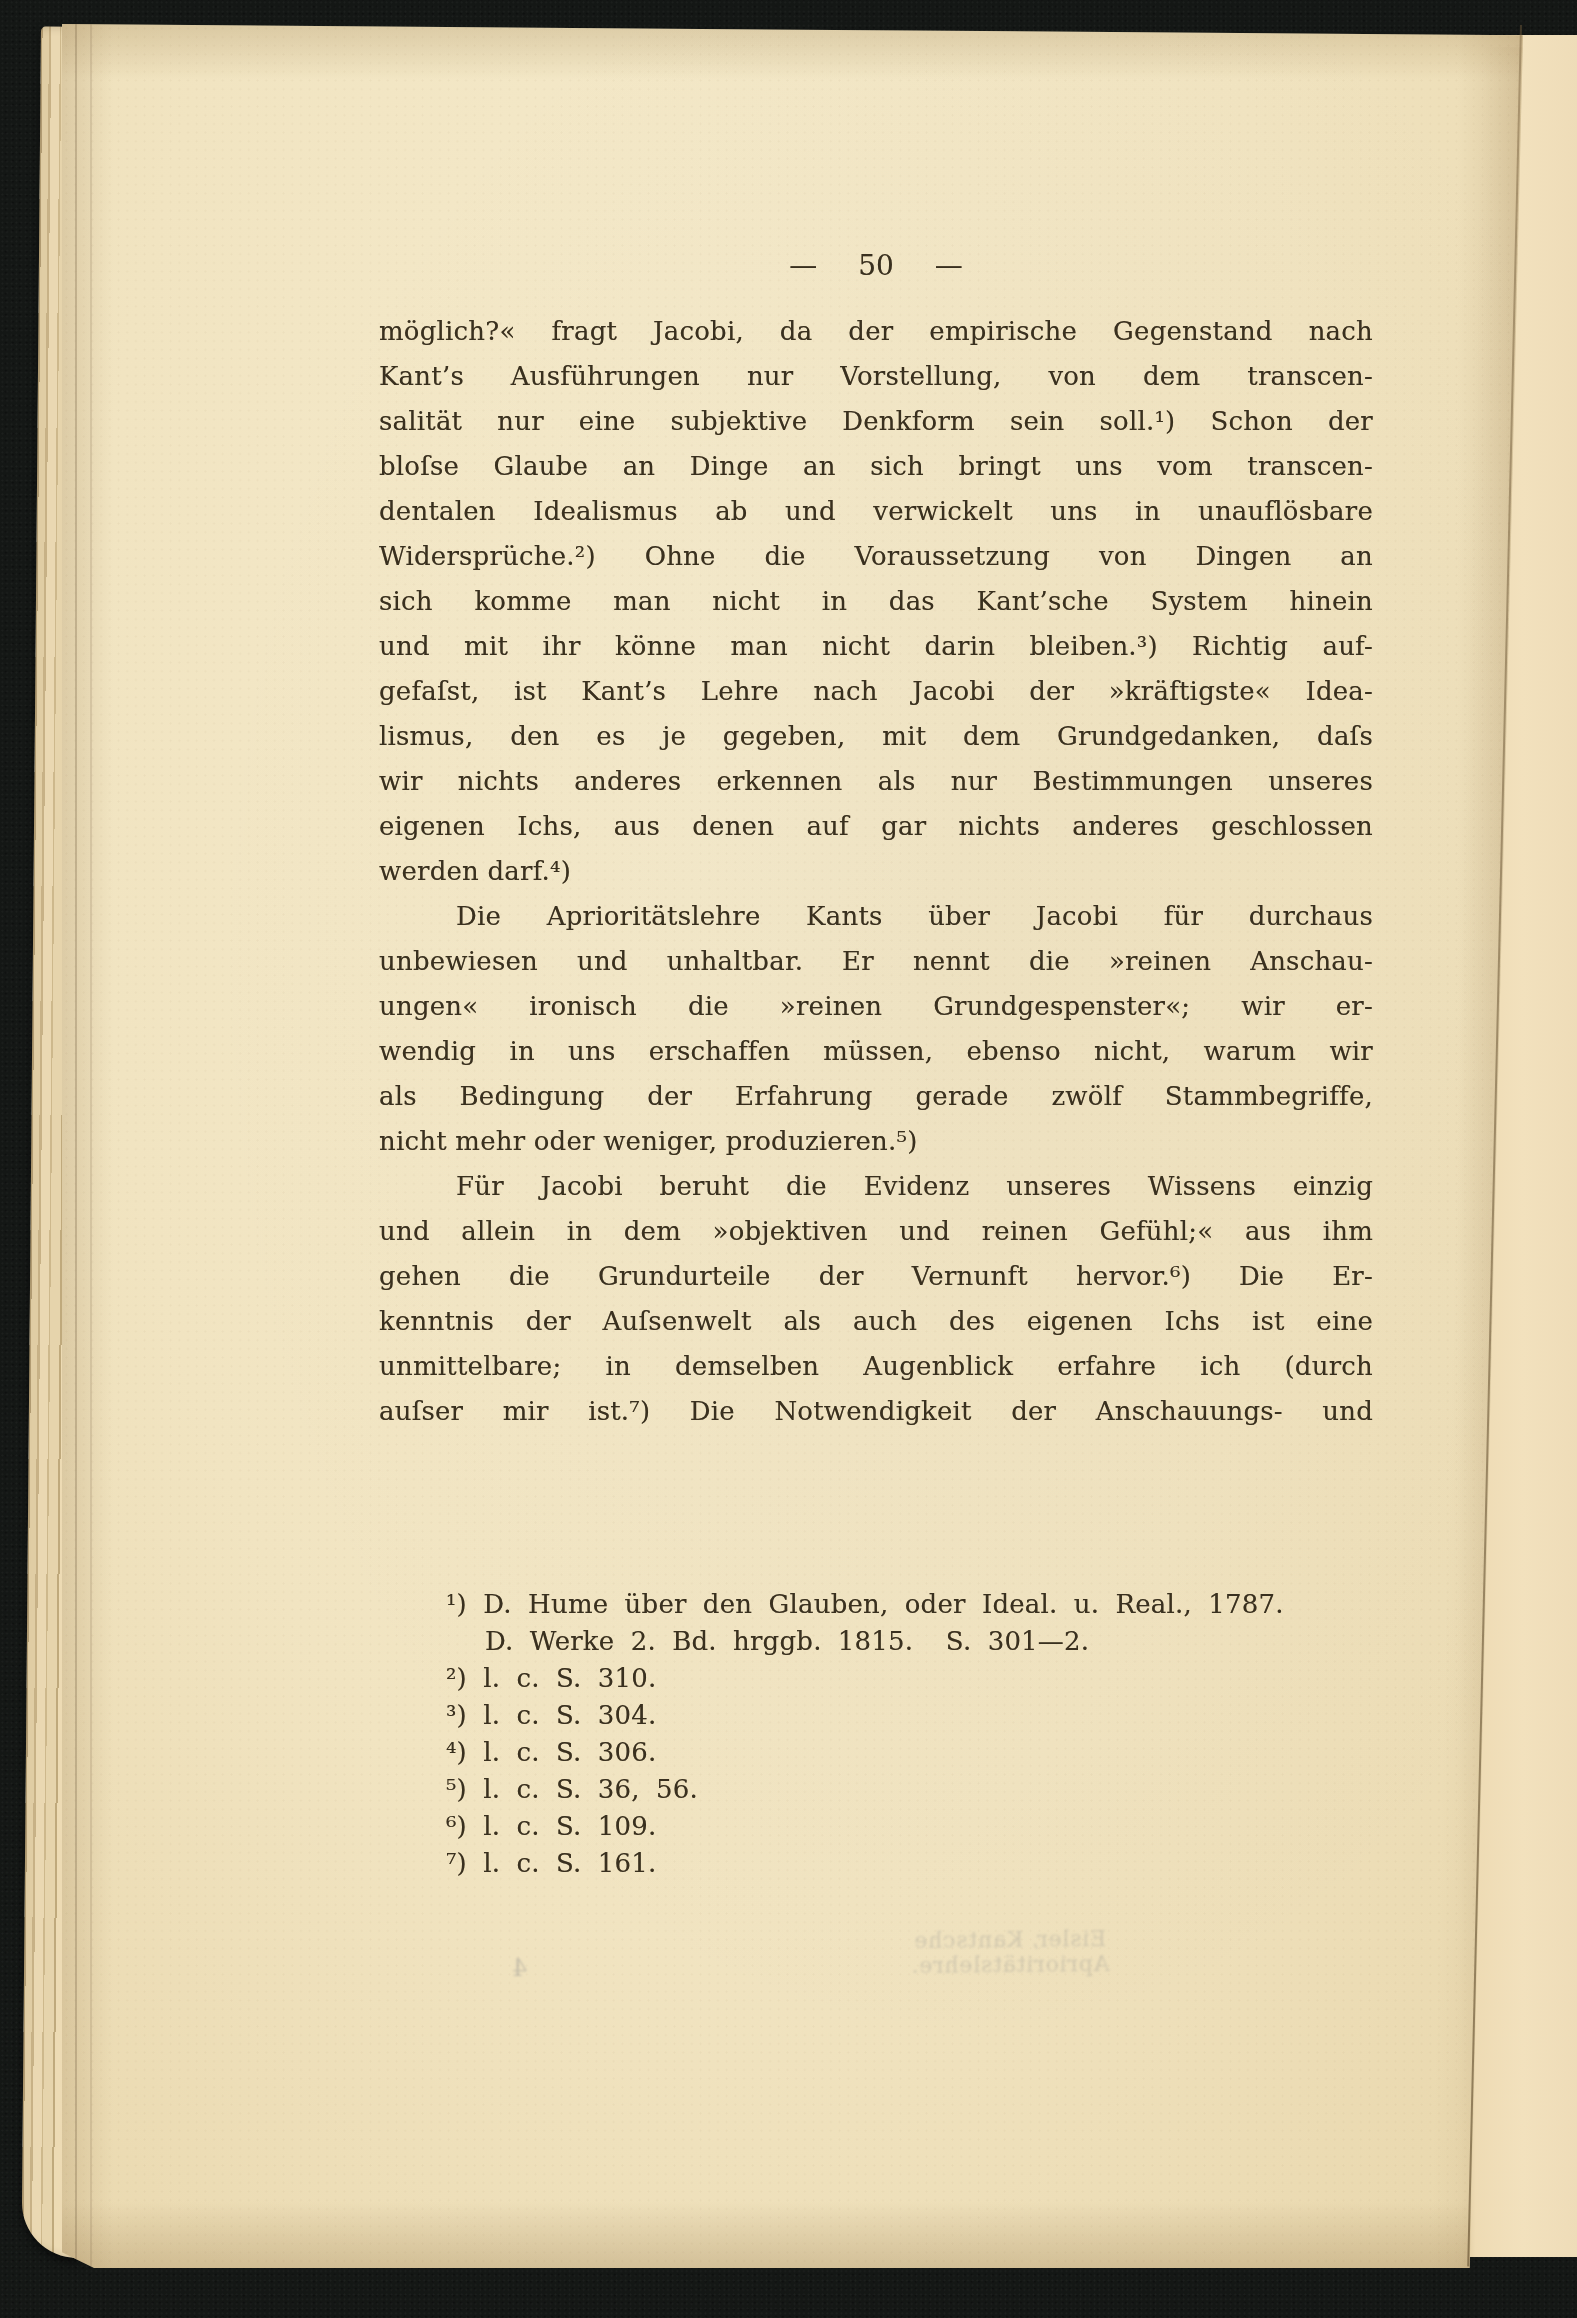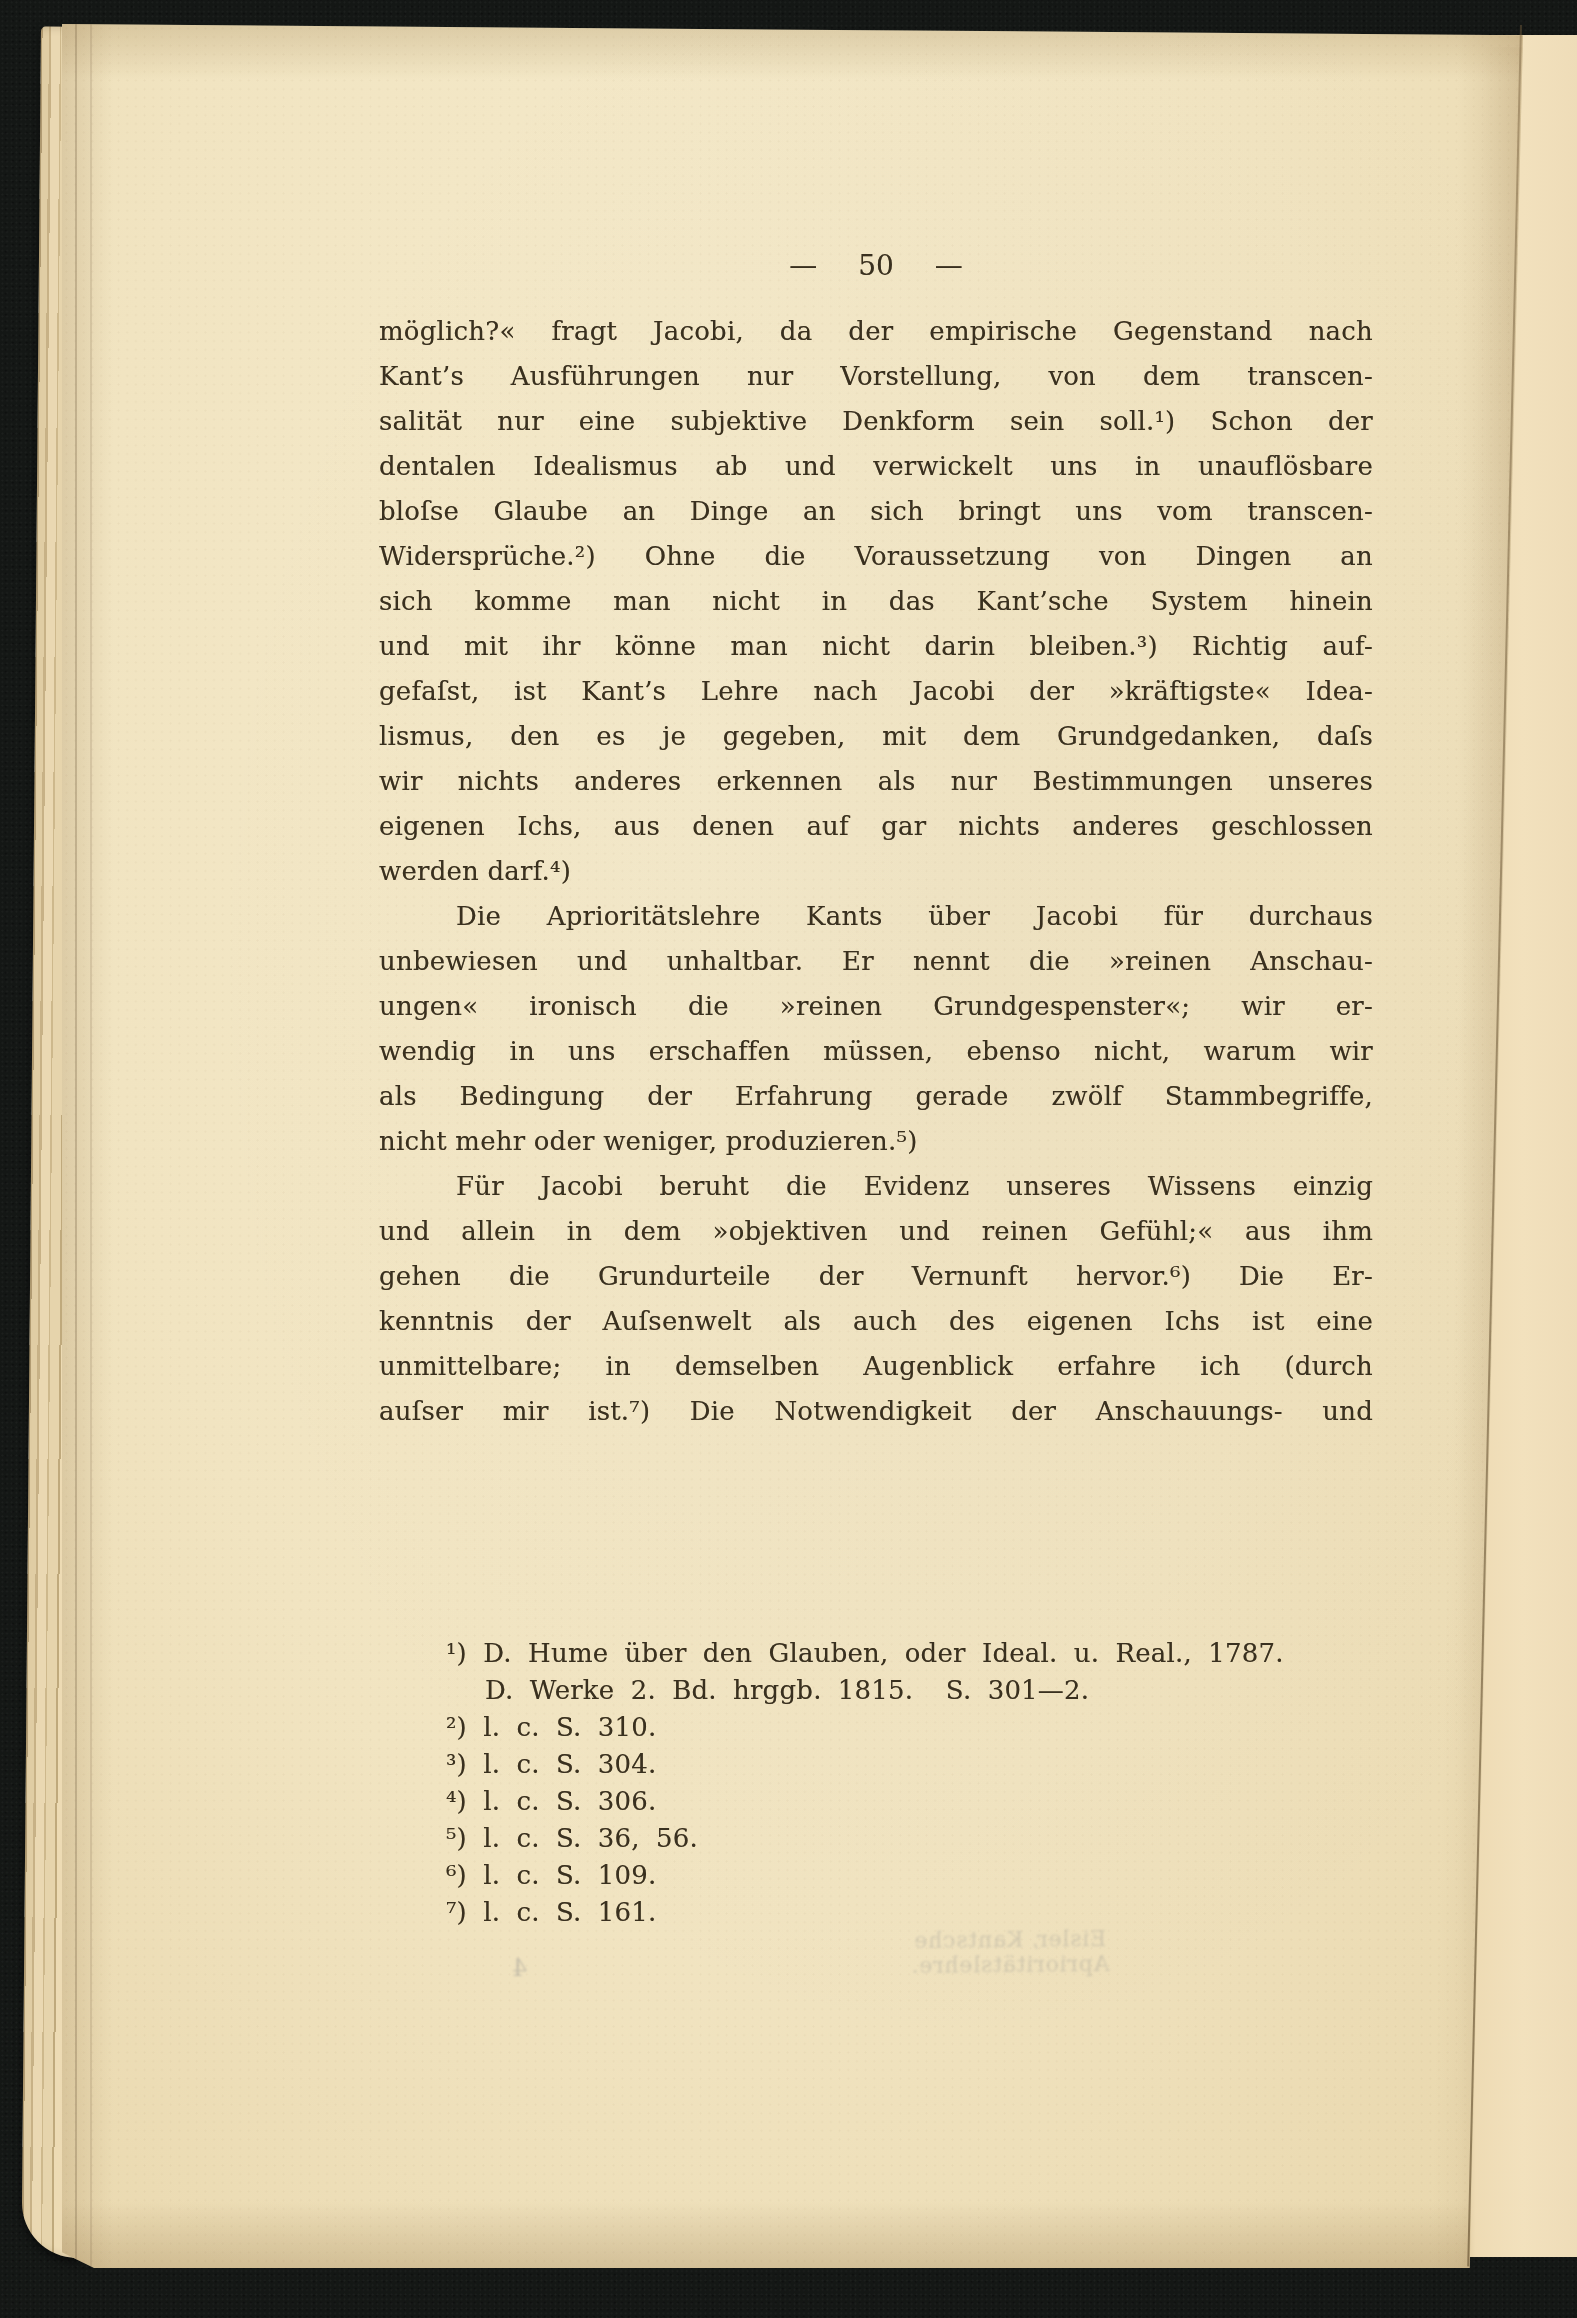--- a/index.html
+++ b/index.html
@@ -56,21 +56,21 @@
     position:absolute;left:317px;top:285px;width:994px;
     font-size:26px;letter-spacing:0.2px;
   }
   .line{
     line-height:45px;height:45px;overflow:hidden;
     text-align:justify;text-align-last:justify;
   }
   .line.indent{text-indent:77px;}
   .line.endline{text-align-last:left;}
   .footnotes{
-    position:absolute;left:384px;top:1611px;width:931px;
+    position:absolute;left:384px;top:1562px;width:931px;
     font-size:26px;letter-spacing:0.2px;word-spacing:0.30em;
   }
   .fline{line-height:37px;height:37px;overflow:hidden;white-space:pre;}
   .fline.fcont{padding-left:39px;}
   .showthrough-imprint{
     position:absolute;left:751px;top:1903px;width:394px;text-align:center;
     transform:scaleX(-1) rotate(0.6deg);
     font-size:22px;letter-spacing:0.8px;color:#8f8f8c;opacity:0.30;
     filter:blur(0.9px);
   }
@@ -105,22 +105,22 @@
   <div class="pagenum ink">
     <span>—</span>
     <span>50</span>
     <span>—</span>
   </div>
 
   <div class="body-text ink">
     <div class="line">möglich?« fragt Jacobi, da der empirische Gegenstand nach</div>
     <div class="line">Kant’s Ausführungen nur Vorstellung, von dem transcen-</div>
     <div class="line">salität nur eine subjektive Denkform sein soll.¹) Schon der</div>
+    <div class="line">bloſse Glaube an Dinge an sich bringt uns vom transcen-</div>
     <div class="line">dentalen Idealismus ab und verwickelt uns in unauflösbare</div>
-    <div class="line">bloſse Glaube an Dinge an sich bringt uns vom transcen-</div>
     <div class="line">Widersprüche.²) Ohne die Voraussetzung von Dingen an</div>
     <div class="line">sich komme man nicht in das Kant’sche System hinein</div>
     <div class="line">und mit ihr könne man nicht darin bleiben.³) Richtig auf-</div>
     <div class="line">gefaſst, ist Kant’s Lehre nach Jacobi der »kräftigste« Idea-</div>
     <div class="line">lismus, den es je gegeben, mit dem Grundgedanken, daſs</div>
     <div class="line">wir nichts anderes erkennen als nur Bestimmungen unseres</div>
     <div class="line">eigenen Ichs, aus denen auf gar nichts anderes geschlossen</div>
     <div class="line endline">werden darf.⁴)</div>
     <div class="line indent">Die Aprioritätslehre Kants über Jacobi für durchaus</div>
     <div class="line">unbewiesen und unhaltbar. Er nennt die »reinen Anschau-</div>

